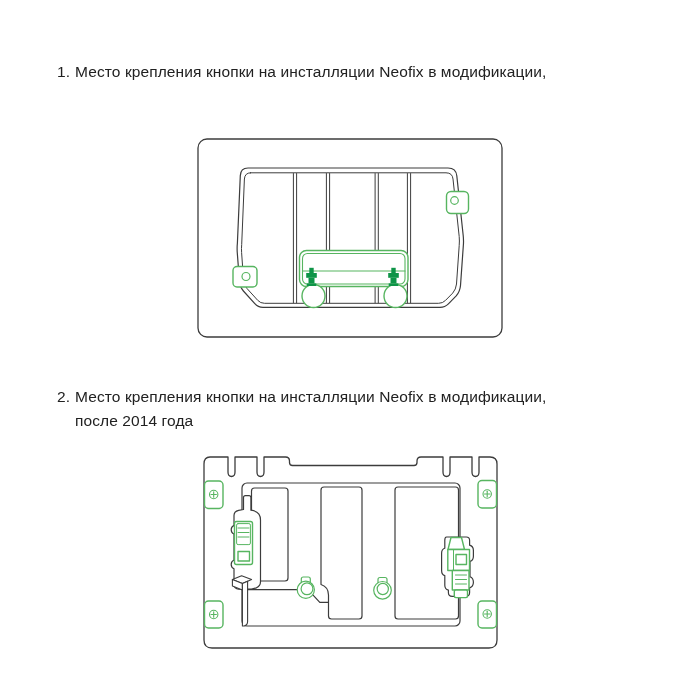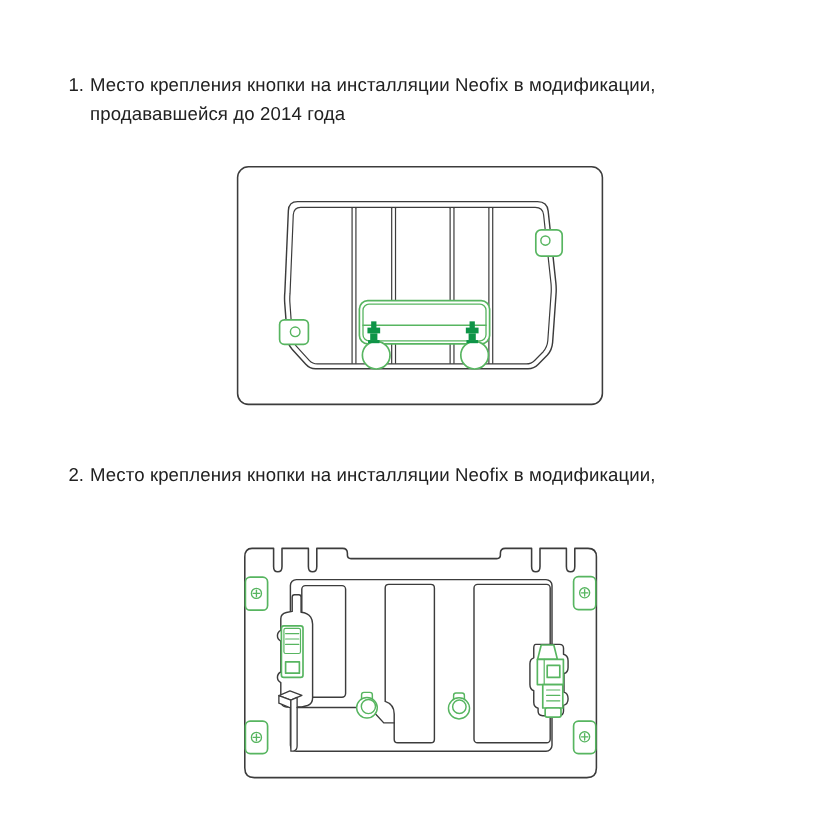--- a/index.html
+++ b/index.html
@@ -27,21 +27,20 @@
 </style>
 </head>
 <body>
 
 <main>
 
   <div class="caption" style="left:57px;top:60px;width:560px;">
     <span class="num">1.</span>
     <div>
       <div>Место крепления кнопки на инсталляции Neofix в модификации,</div>
-      <div>продававшейся до 2014 года</div>
     </div>
   </div>
 
   <svg class="diagram" style="left:196px;top:137px;" width="308" height="204" viewBox="0 0 308 204">
     <g>
       <rect class="dw" x="2" y="2" width="304" height="198" rx="9"></rect>
     </g>
     <g>
       <path class="dw t12" d="M 52 31 H 252 Q 260 31 260.8 38.8 L 267.2 98.5 Q 267.8 104 267.3 109 L 264.5 148.5 Q 264 154.5 260.2 158.9 L 252.4 166.8 Q 249 170.3 244 170.3 H 67 Q 62 170.3 58.8 166.6 L 47.4 154 Q 44 150.2 43.5 145 L 41.3 116 Q 40.9 111 41.4 106 L 44.3 38.6 Q 44.6 31 52 31 Z"></path>
       <path class="d t1" d="M 54.5 35.8 H 250 Q 256.4 35.8 257 42 L 263.2 99.5 Q 263.6 104 263.2 108.5 L 260.5 147 Q 260 152.3 256.7 156.1 L 249.5 163.4 Q 246.7 166.3 242.6 166.3 H 68.5 Q 64.4 166.3 61.7 163.3 L 50.9 151.4 Q 48 148.1 47.6 143.6 L 45.6 115.5 Q 45.3 111.5 45.7 107.5 L 48.4 42 Q 48.9 35.8 54.5 35.8 Z"></path>
@@ -84,20 +83,21 @@
       <rect class="gf" x="192.2" y="136" width="10.6" height="4.8"></rect>
       <rect class="gf" x="194.5" y="140.8" width="6" height="5.6"></rect>
       <rect class="gf" x="192.7" y="146.4" width="9.6" height="2.6"></rect>
     </g>
   </svg>
 
   <div class="caption" style="left:57px;top:385px;width:560px;">
     <span class="num">2.</span>
     <div>
       <div>Место крепления кнопки на инсталляции Neofix в модификации,</div>
+      <div>после 2014 года</div>
     </div>
   </div>
 
   <svg class="diagram" style="left:200px;top:453px;" width="301" height="201" viewBox="0 0 301 201">
     <g>
       <path class="dw" d="M 10 4 L 28 4 L 28 19 Q 28 23.5 31.5 23.5 Q 35 23.5 35 19 L 35 4 L 57 4 L 57 19 Q 57 23.5 60.5 23.5 Q 64 23.5 64 19 L 64 4 L 85.5 4 Q 89.5 4 89.5 8 L 89.5 9.5 Q 89.5 12.5 92.5 12.5 L 214 12.5 Q 217 12.5 217 9.5 L 217 8 Q 217 4 221 4 L 243 4 L 243 19 Q 243 23.5 246.5 23.5 Q 250 23.5 250 19 L 250 4 L 272 4 L 272 19 Q 272 23.5 275.5 23.5 Q 279 23.5 279 19 L 279 4 L 290 4 Q 297 4 297 11 L 297 187 Q 297 195 289 195 L 12 195 Q 4 195 4 187 L 4 11 Q 4 4 10 4 Z"></path>
     </g>
     <g>
       <rect class="gw" x="4.5" y="28" width="18.5" height="27.5" rx="4"></rect>
       <rect class="gw" x="278" y="27.5" width="18.5" height="27.5" rx="4"></rect>

